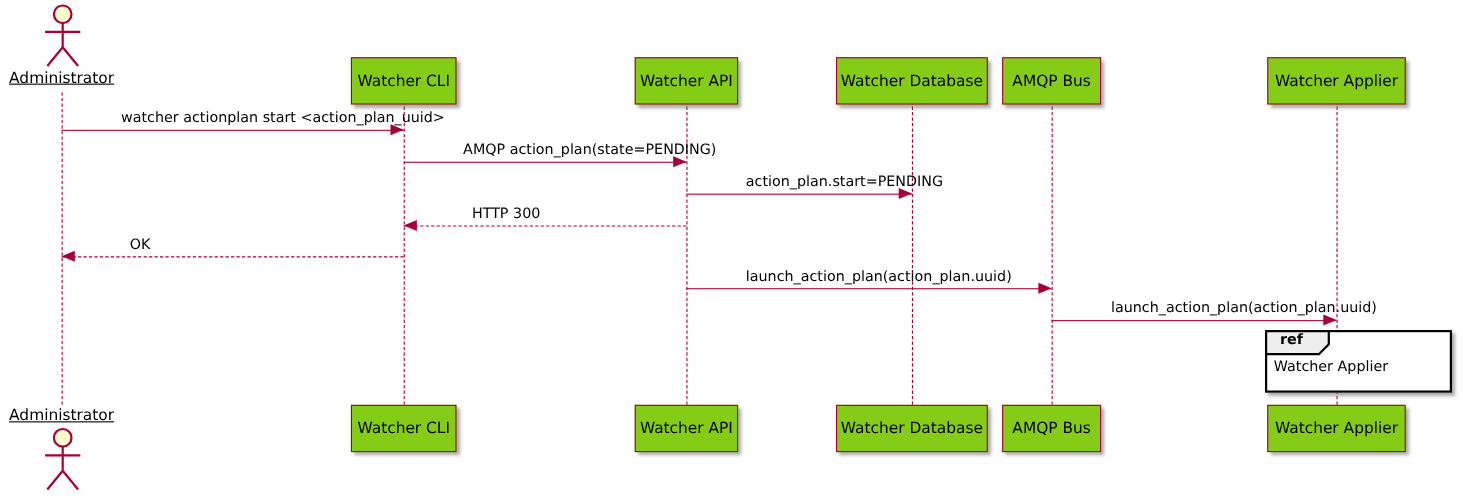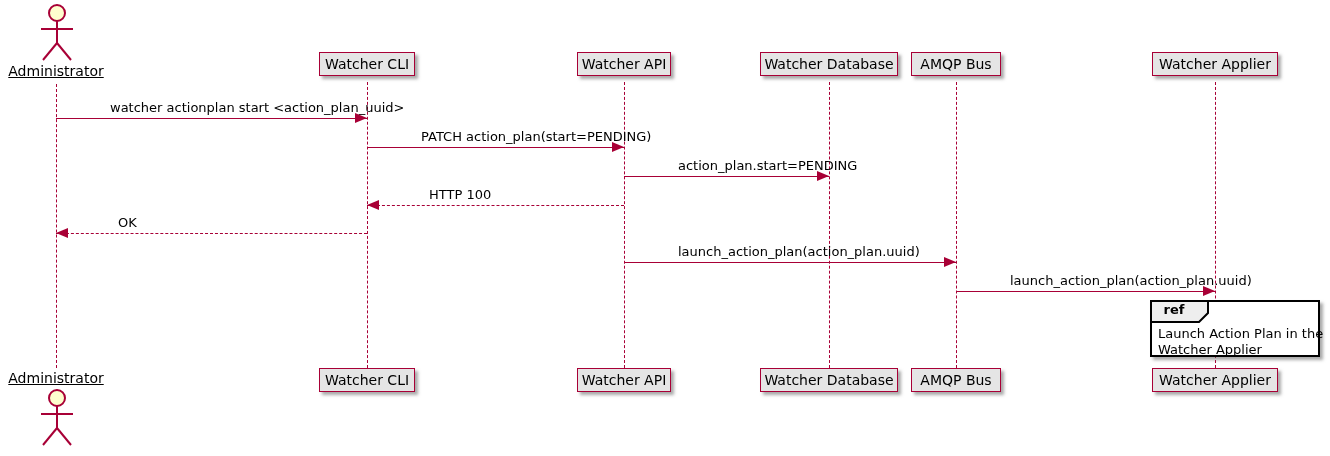--- a/index.html
+++ b/index.html
@@ -6,22 +6,22 @@
   #canvas{
     position:relative;
     width:1330px;height:456px;
     background:#ffffff;
     font-family:"DejaVu Sans","Liberation Sans",sans-serif;
     color:#000;
     overflow:hidden;
   }
   .pbox{
     position:absolute;
-    height:24px;
-    background:#e5e5e5;
+    height:43px;
+    background:#84cc16;
     border:1.5px solid #A80036;
     box-shadow:3px 3px 3px rgba(100,100,100,0.55);
     display:flex;align-items:center;justify-content:center;
     font-size:14px;
     box-sizing:border-box;
     padding:0 5px;
     white-space:nowrap;
   }
   .lifeline{
     position:absolute;
@@ -128,33 +128,33 @@
   <div class="pbox" style="left:911px;top:368px;width:90px;">AMQP Bus</div>
   <div class="pbox" style="left:1152px;top:368px;width:126px;">Watcher Applier</div>
 
   <div>
     <div class="msg-label" style="left:66px;top:100px;">watcher actionplan start &lt;action_plan_uuid&gt;</div>
     <div class="msg-line" style="left:56px;top:118px;width:311px;"></div>
     <div class="arrow-right" style="left:355px;top:113px;"></div>
   </div>
 
   <div>
-    <div class="msg-label" style="left:377px;top:129px;">PATCH action_plan(start=PENDING)</div>
+    <div class="msg-label" style="left:377px;top:129px;">AMQP action_plan(state=PENDING)</div>
     <div class="msg-line" style="left:367px;top:147px;width:257px;"></div>
     <div class="arrow-right" style="left:612px;top:142px;"></div>
   </div>
 
   <div>
     <div class="msg-label" style="left:634px;top:158px;">action_plan.start=PENDING</div>
     <div class="msg-line" style="left:624px;top:176px;width:205px;"></div>
     <div class="arrow-right" style="left:817px;top:171px;"></div>
   </div>
 
   <div>
-    <div class="msg-label" style="left:385px;top:187px;">HTTP 100</div>
+    <div class="msg-label" style="left:385px;top:187px;">HTTP 300</div>
     <div class="msg-line dashed" style="left:367px;top:205px;width:257px;"></div>
     <div class="arrow-left" style="left:367px;top:200px;"></div>
   </div>
 
   <div>
     <div class="msg-label" style="left:74px;top:215px;">OK</div>
     <div class="msg-line dashed" style="left:56px;top:233px;width:311px;"></div>
     <div class="arrow-left" style="left:56px;top:228px;"></div>
   </div>
 
@@ -171,18 +171,17 @@
   </div>
 
   <div class="ref-box">
     <div class="ref-tab">
       <svg width="60" height="24" viewBox="0 0 60 24">
         <path d="M1,1 H58 V13 L49,22 H1 Z" fill="#EEEEEE" stroke="#000000" stroke-width="2"></path>
       </svg>
       <div class="ref-tab-label">ref</div>
     </div>
     <div class="ref-text">
-      <span>Launch Action Plan in the</span>
       <span>Watcher Applier</span>
     </div>
   </div>
 
 </div>
 
 </body></html>

